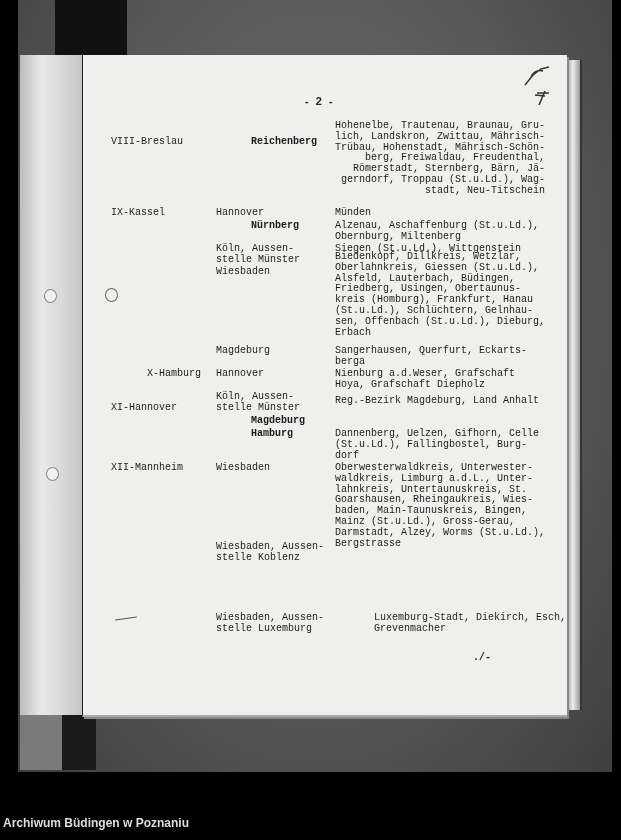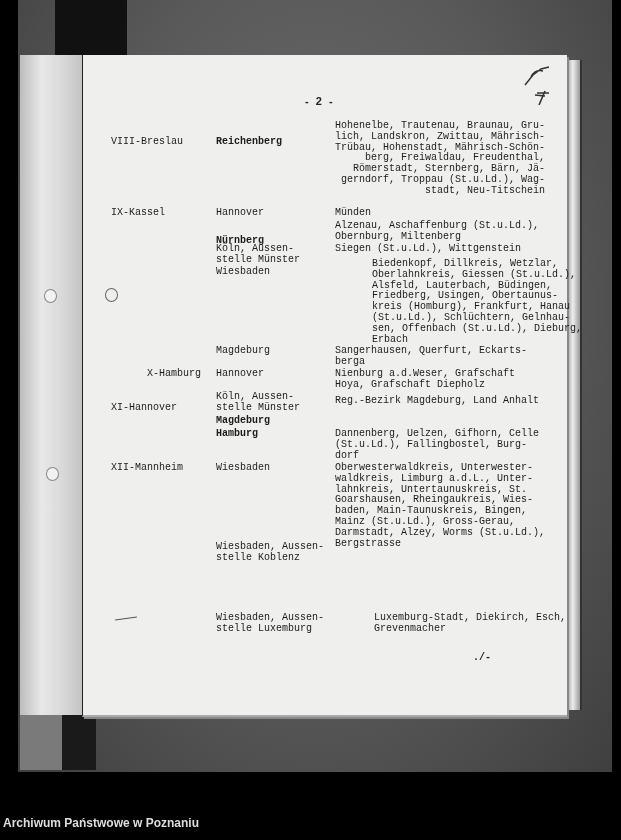--- a/index.html
+++ b/index.html
@@ -27,21 +27,21 @@
     background:#efefed; border-left:1px solid #222; border-bottom:2px solid #aaa;
     box-shadow: 2px 2px 0 #888;
   }
   .page-num { position:absolute; left:222px; top:40px; font-size:11px; font-weight:bold; color:#222;
     font-family:"Liberation Sans", sans-serif; letter-spacing:2px; }
   .folio-mark { position:absolute; left:438px; top:10px; width:34px; height:40px; }
   .row { position:absolute; font-size:10px; line-height:10.8px; color:#1c1c1c; white-space:pre; }
   .c1 { left:28px; }
   .c2 { left:133px; }
   .c3 { left:252px; }
-  .bold { font-weight:bold; }
+  .bold { font-weight:bold;margin-left:35px; }
   .cont { position:absolute; left:390px; top:597px; font-size:10px; color:#222; font-weight:bold; }
   .footer {
     position:absolute; left:3px; top:816px; color:#ddd; font-size:12px; font-weight:bold;
     font-family:"Liberation Sans", sans-serif;
   }
   .scratch { position:absolute; background:#555; height:1px; }
 </style>
 </head>
 <body>
 
@@ -69,30 +69,30 @@
 Trübau, Hohenstadt, Mährisch-Schön-
 berg, Freiwaldau, Freudenthal,
 Römerstadt, Sternberg, Bärn, Jä-
 gerndorf, Troppau (St.u.Ld.), Wag-
 stadt, Neu-Titschein</div>
 
   <div class="row c1" style="top:153px;">IX-Kassel</div>
   <div class="row c2" style="top:153px;">Hannover</div>
   <div class="row c3" style="top:153px;">Münden</div>
 
-  <div class="row c2 bold" style="top:181px;">Nürnberg</div>
+  <div class="row c2 bold" style="top:166px;">Nürnberg</div>
   <div class="row c3" style="top:166px;">Alzenau, Aschaffenburg (St.u.Ld.),
 Obernburg, Miltenberg</div>
 
   <div class="row c2" style="top:189px;">Köln, Aussen-
 stelle Münster</div>
   <div class="row c3" style="top:189px;">Siegen (St.u.Ld.), Wittgenstein</div>
 
   <div class="row c2" style="top:212px;">Wiesbaden</div>
-  <div class="row c3" style="top:204px;margin-left:37px;">Biedenkopf, Dillkreis, Wetzlar,
+  <div class="row c3" style="top:197px;">Biedenkopf, Dillkreis, Wetzlar,
 Oberlahnkreis, Giessen (St.u.Ld.),
 Alsfeld, Lauterbach, Büdingen,
 Friedberg, Usingen, Obertaunus-
 kreis (Homburg), Frankfurt, Hanau
 (St.u.Ld.), Schlüchtern, Gelnhau-
 sen, Offenbach (St.u.Ld.), Dieburg,
 Erbach</div>
 
   <div class="row c2" style="top:291px;">Magdeburg</div>
   <div class="row c3" style="top:291px;">Sangerhausen, Querfurt, Eckarts-
@@ -131,13 +131,13 @@
 
   <div class="row c2" style="top:558px;">Wiesbaden, Aussen-
 stelle Luxemburg</div>
   <div class="row c3" style="top:558px;margin-left:39px;">Luxemburg-Stadt, Diekirch, Esch,
 Grevenmacher</div>
 
   <div class="scratch" style="left:32px;top:563px;width:22px;transform:rotate(-8deg);"></div>
   <div class="cont">./-</div>
 </div>
 
-<div class="footer">Archiwum Państwowe w Poznaniu</div>
+<div class="footer">Archiwum Büdingen w Poznaniu</div>
 
 </body></html>

